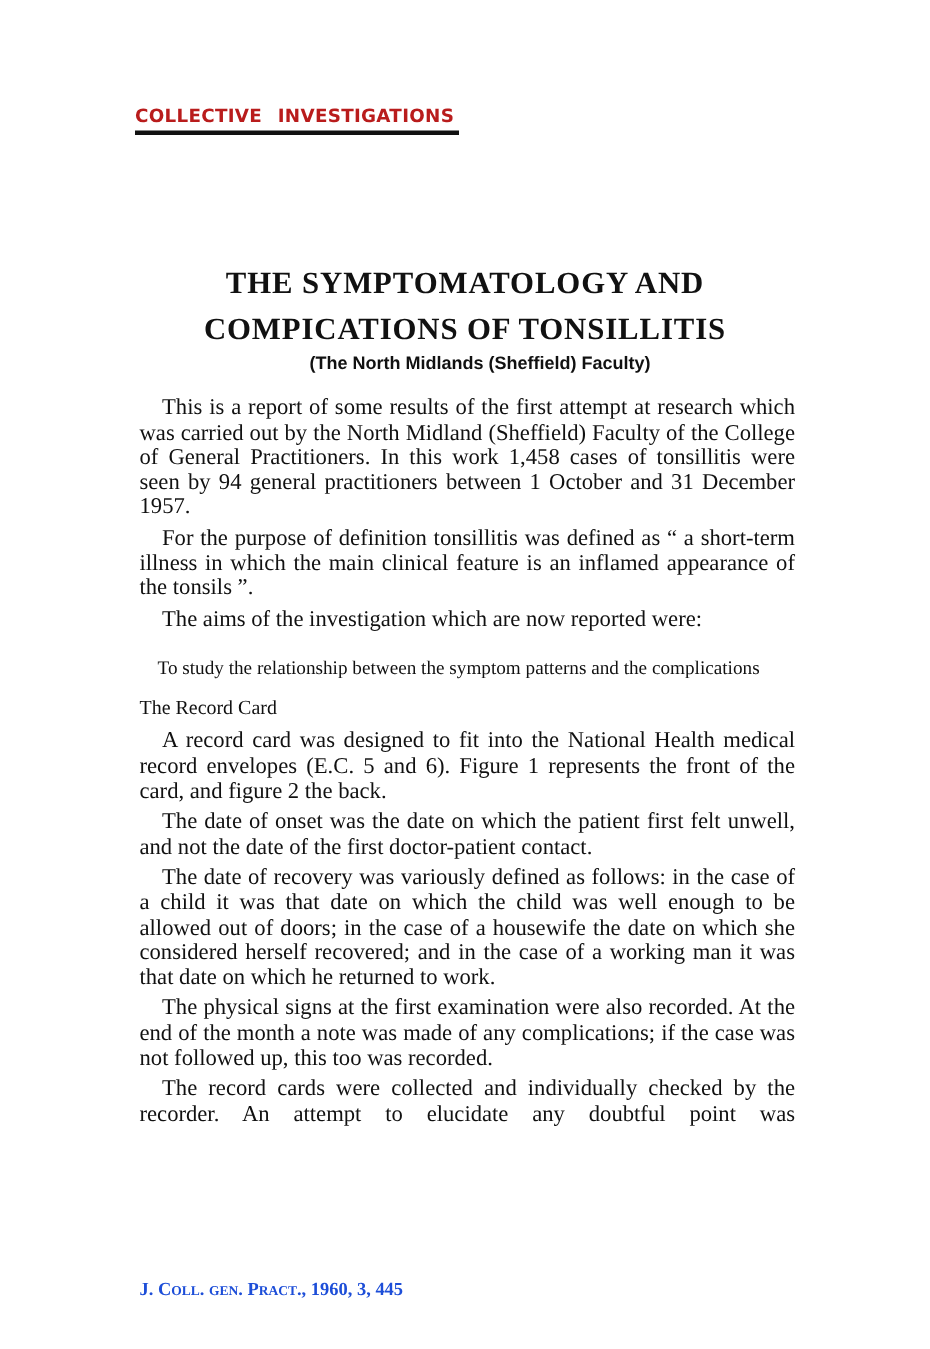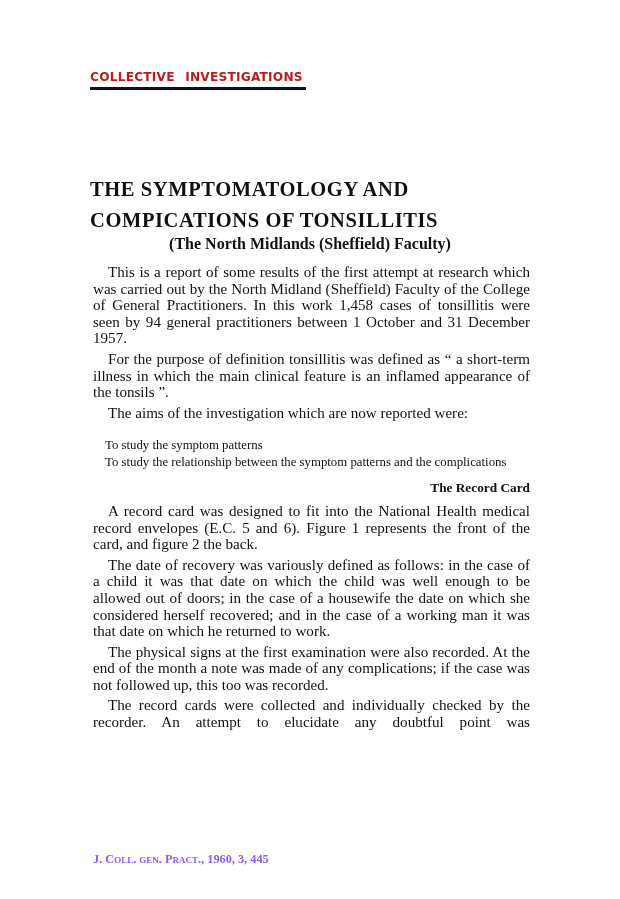--- a/index.html
+++ b/index.html
@@ -33,37 +33,37 @@
       top: 87px;
       width: 216px;
       height: 3px;
       background: #111;
     }
     .title {
       position: absolute;
       left: 90px;
       width: 440px;
       top: 174px;
-      text-align: left;
+      text-align: center;
       font-family: "Liberation Serif", serif;
       font-weight: bold;
       font-size: 20.5px;
       line-height: 31px;
       letter-spacing: 0.6px;
       color: #111;
     }
     .subtitle {
       position: absolute;
-      left: 90px;
+      left: 100px;
       width: 440px;
       top: 235px;
       text-align: center;
-      font-family: Liberation Serif, serif;
+      font-family: Liberation Sans, sans-serif;
       font-weight: bold;
-      font-size: 16px;
+      font-size: 12px;
       color: #111;
     }
     .body-text {
       position: absolute;
       left: 93px;
       width: 437px;
       top: 264px;
       font-family: "Liberation Serif", serif;
       font-size: 15.1px;
       line-height: 16.6px;
@@ -75,33 +75,33 @@
       text-align: justify;
     }
     .aims-list {
       margin: 4px 0 6px 12px;
       padding: 0;
       list-style: none;
       font-size: 12.8px;
       line-height: 16.5px;
     }
     .section-heading {
-      text-align: right;
-      font-weight: bold;
+      text-align: left;
+      font-weight: normal;
       font-size: 13.3px;
       margin: 10px 0 6px 0;
     }
     .citation {
       position: absolute;
       left: 93px;
       top: 852px;
       font-family: "Liberation Serif", serif;
       font-size: 12.3px;
       font-weight: bold;
-      color: #8b5cf6;
+      color: #1d4ed8;
       white-space: nowrap;
     }
     .citation .sc { font-variant: small-caps; }
   </style>
 </head>
 <body>
 
 <div class="section-label">
   <span>COLLECTIVE</span><span class="word-gap"></span>&nbsp;<span>INVESTIGATIONS</span>
 </div>
@@ -112,25 +112,25 @@
   <div>COMPICATIONS OF TONSILLITIS</div>
 </div>
 
 <div class="subtitle">(The North Midlands (Sheffield) Faculty)</div>
 
 <div class="body-text">
   <p class="para">This is a report of some results of the first attempt at research which was carried out by the North Midland (Sheffield) Faculty of the College of General Practitioners.  In this work 1,458 cases of tonsillitis were seen by 94 general practitioners between 1 October and 31 December 1957.</p>
   <p class="para">For the purpose of definition tonsillitis was defined as “ a short-term illness in which the main clinical feature is an inflamed appearance of the tonsils ”.</p>
   <p class="para" style="margin-bottom:16px;">The aims of the investigation which are now reported were:</p>
   <ul class="aims-list">
-    <li>To study the symptom patterns</li>
     <li>To study the relationship between the symptom patterns and the complications</li>
   </ul>
   <div class="section-heading">The Record Card</div>
   <p class="para">A record card was designed to fit into the National Health medical record envelopes (E.C. 5 and 6).  Figure 1 represents the front of the card, and figure 2 the back.</p>
+  <p class="para">The date of onset was the date on which the patient first felt unwell, and not the date of the first doctor-patient contact.</p>
   <p class="para">The date of recovery was variously defined as follows: in the case of a child it was that date on which the child was well enough to be allowed out of doors; in the case of a housewife the date on which she considered herself recovered; and in the case of a working man it was that date on which he returned to work.</p>
   <p class="para">The physical signs at the first examination were also recorded. At the end of the month a note was made of any complications; if the case was not followed up, this too was recorded.</p>
   <p class="para" style="text-align-last: justify;">The record cards were collected and individually checked by the recorder.  An attempt to elucidate any doubtful point was</p>
 </div>
 
 <div class="citation">
   <span class="sc">J. Coll. gen. Pract.</span><span>, 1960, 3, 445</span>
 </div>
 
 </body></html>

